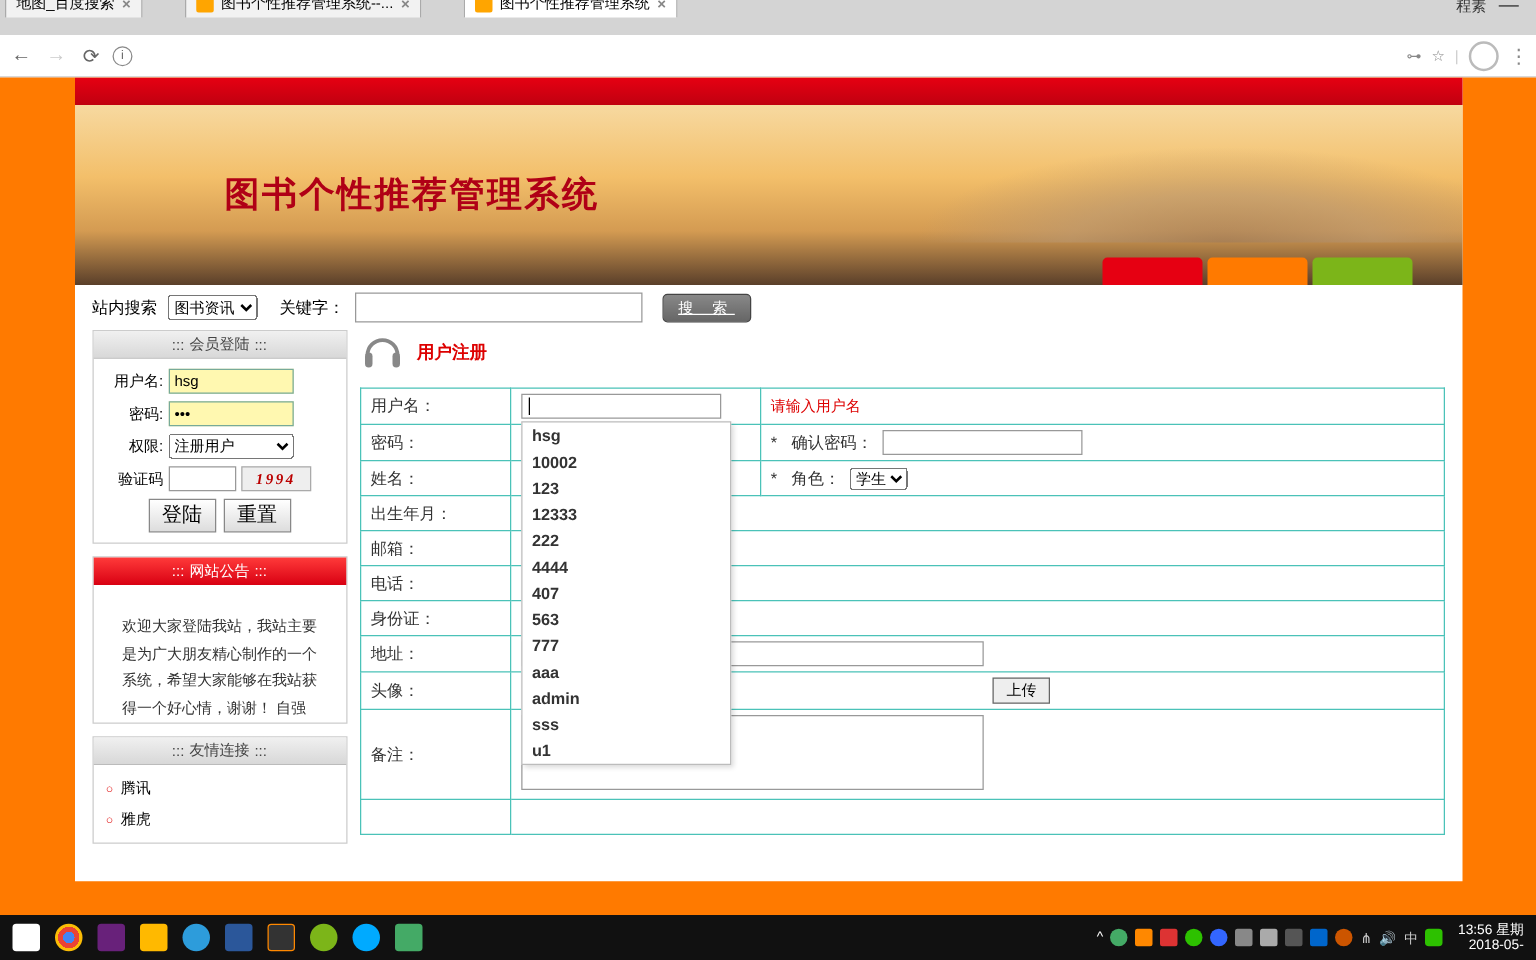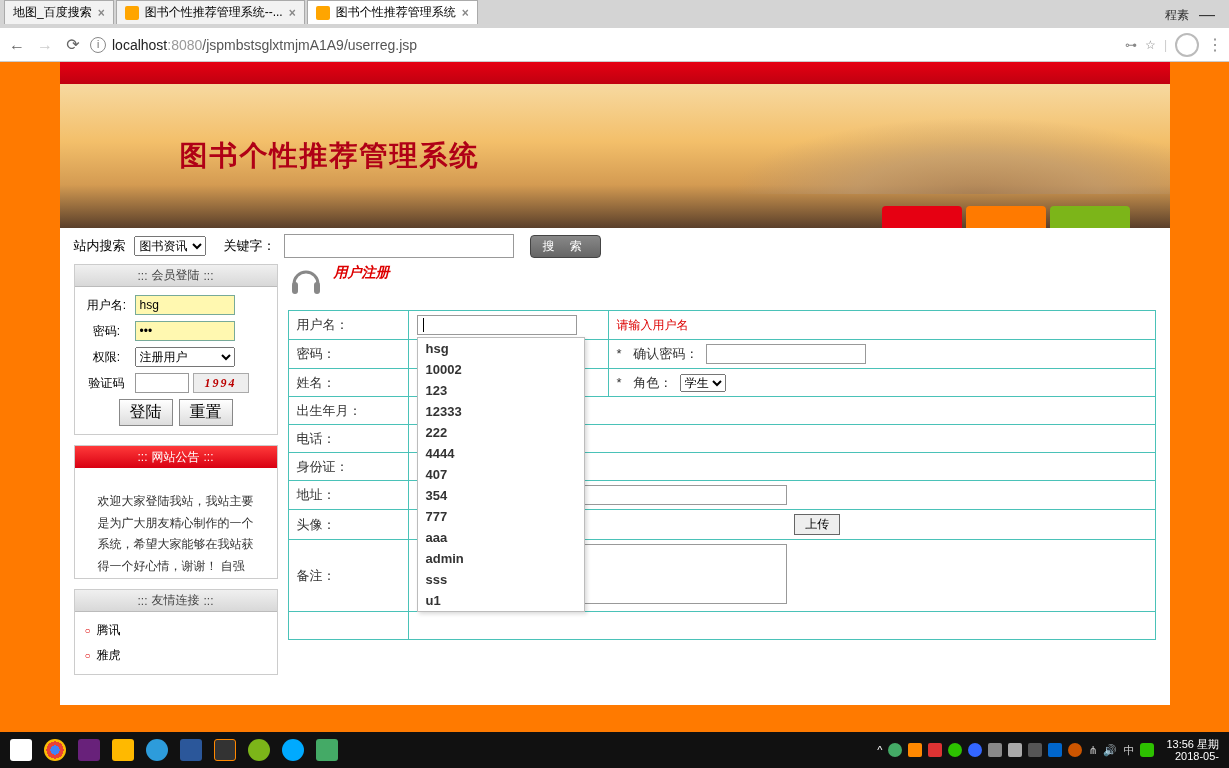--- a/index.html
+++ b/index.html
@@ -1,19 +1,19 @@
 <!DOCTYPE html>
 <html><head>
 <meta charset="utf-8">
 <style>
 * { box-sizing: border-box; margin: 0; padding: 0; }
 body { font-family: "Microsoft YaHei", Arial, sans-serif; font-size: 12px; background: #f0f0f0; overflow: hidden; }
 
 
-.browser-tabs { height: 28px; background: #d4d4d4; display: flex; align-items: flex-end; padding: 4px 4px; }
+.browser-tabs { height: 28px; background: #d4d4d4; display: flex; align-items: flex-end; padding: 14px 4px; gap: 32px; }
 .tab { background: #f2f2f2; border: 1px solid #aaa; border-bottom: none; padding: 4px 8px; margin-right: 2px; display: flex; align-items: center; gap: 6px; font-size: 12px; height: 24px; max-width: 200px; }
 .tab.active { background: #fff; }
 .tab-icon { width: 14px; height: 14px; background: #ffa500; border-radius: 2px; display: inline-block; }
 .tab-close { color: #888; cursor: pointer; font-weight: bold; }
 .tab-title { overflow: hidden; white-space: nowrap; text-overflow: ellipsis; }
 .window-ctrl { margin-left: auto; display: flex; align-items: flex-end; gap: 10px; padding-right: 10px; color: #333; }
 
 .addr-bar { height: 34px; background: #fff; border-bottom: 1px solid #ccc; display: flex; align-items: center; padding: 0 6px; gap: 6px; }
 .nav-btn { width: 22px; height: 22px; display: flex; align-items: center; justify-content: center; color: #666; font-size: 16px; }
 .url-box { flex: 1; display: flex; align-items: center; gap: 6px; font-size: 14px; color: #333; }
@@ -35,47 +35,47 @@
 .btab { width: 80px; height: 22px; border-radius: 4px 4px 0 0; }
 .bt1 { background: #e60012; }
 .bt2 { background: #ff7a00; }
 .bt3 { background: #7cb519; }
 .mountain { position: absolute; right: 0; top: 20px; width: 480px; height: 90px; background: radial-gradient(ellipse at 60% 100%, #9c7a5c 0%, #b89772 30%, transparent 60%); opacity: 0.6; }
 
 .search-row { display: flex; align-items: center; gap: 8px; padding: 6px 14px; font-size: 13px; }
 .search-row select { font-size: 12px; padding: 1px; }
 .kw-label { margin-left: 10px; }
 .kw-input { width: 230px; height: 24px; border: 1px solid #999; }
-.search-btn { background: linear-gradient(#888,#666); color: #fff; border: 1px solid #444; border-radius: 4px; padding: 2px 12px; letter-spacing: 6px; margin-left: 8px; font-size: 12px; }
+.search-btn { background: linear-gradient(#888,#666); color: #fff; border: 1px solid #444; border-radius: 4px; padding: 2px 12px; letter-spacing: 6px; margin-left: 8px; font-size: 12px; text-decoration: underline; }
 
 .main-cols { display: flex; gap: 10px; padding: 0 14px 20px; align-items: flex-start; }
 .left-col { width: 204px; }
 .right-col { flex: 1; }
 
 .panel { border: 1px solid #ccc; margin-bottom: 10px; background: #fff; }
 .panel-hd-gray { height: 22px; background: linear-gradient(#f0f0f0,#d8d8d8); border-bottom: 1px solid #bbb; display: flex; align-items: center; justify-content: center; font-size: 12px; color: #444; }
 .panel-hd-red { height: 22px; background: linear-gradient(#ff3a3a,#d80012); display: flex; align-items: center; justify-content: center; color: #fff; font-size: 12px; }
 .dots::before, .dots::after { content: ":::"; letter-spacing: 0px; margin: 0 4px; color: inherit; }
 
 .login-body { padding: 8px; }
 .login-row { display: flex; align-items: center; margin-bottom: 6px; gap: 4px; }
-.login-row label { width: 48px; text-align: center; }
+.login-row label { width: 48px; text-align: right; }
 .login-input { width: 100px; height: 20px; background: #fff8b0; border: 1px solid #7a9; padding: 0 4px; font-size: 12px; }
 .login-select { width: 100px; height: 20px; font-size: 12px; }
 .captcha-input { width: 54px; height: 20px; border: 1px solid #999; }
 .captcha-img { width: 56px; height: 20px; background: #eee; border: 1px solid #aaa; display: inline-flex; align-items: center; justify-content: center; font-family: serif; font-style: italic; font-weight: bold; color: #b00; letter-spacing: 2px; }
 .login-btns { display: flex; justify-content: center; gap: 6px; margin-top: 6px; }
 .small-btn { padding: 2px 10px; border: 1px solid #888; background: linear-gradient(#fff,#ddd); font-size: 16px; }
 
 .announce-body { padding: 23px; font-size: 12px; color: #333; line-height: 1.8; height: 110px; overflow: hidden; }
 .link-body { padding: 6px 10px; }
 .link-item { padding: 4px 0; font-size: 12px; }
 .link-item::before { content: "○"; color: #d00; margin-right: 6px; font-size: 10px; }
 
-.page-title-row { display: flex; align-items: flex-start; gap: 10px; margin-bottom: 10px; font-style: italic; }
+.page-title-row { display: flex; align-items: center; gap: 10px; margin-bottom: 10px; }
 .headphone-icon { width: 36px; height: 36px; display: inline-block; }
 .headphone-icon svg { width: 100%; height: 100%; }
 .reg-title { color: #d00; font-weight: bold; font-size: 14px; }
 
 .form-table { width: 100%; border-collapse: collapse; }
 .form-table td { border: 1px solid #4ac2b8; padding: 4px 8px; font-size: 13px; color: #333; vertical-align: middle; height: 28px; position: relative; }
 .form-table td.label { width: 120px; }
 .form-table input[type=text], .form-table input[type=password] { height: 20px; border: 1px solid #999; padding: 0 4px; font-size: 12px; }
 .field-input { width: 160px; }
 .addr-input { width: 370px; }
@@ -126,23 +126,20 @@
     <span style="font-size:16px;">—</span>
   </div>
 </div>
 
 <div class="addr-bar">
   <div class="nav-btn">←</div>
   <div class="nav-btn" style="color:#ccc;">→</div>
   <div class="nav-btn">⟳</div>
   <div class="url-box">
     <span class="url-info-icon">i</span>
-    <span>
-      <span class="url-host">localhost</span><span class="url-port">:8080</span><span class="url-path">/jspmbstsglxtmjmA1A9/userreg.jsp</span>
-    </span>
   </div>
   <div class="addr-right">
     <span>⊶</span>
     <span>☆</span>
     <span style="color:#ccc;">|</span>
     <span class="circle-btn"></span>
     <span style="font-size:16px;">⋮</span>
   </div>
 </div>
 
@@ -238,21 +235,21 @@
               <input class="username-input" type="text" style="">
               <span class="text-cursor" style="left:14px; top:7px;"></span>
               <div class="autocomplete">
                 <div class="ac-item">hsg</div>
                 <div class="ac-item">10002</div>
                 <div class="ac-item">123</div>
                 <div class="ac-item">12333</div>
                 <div class="ac-item">222</div>
                 <div class="ac-item">4444</div>
                 <div class="ac-item">407</div>
-                <div class="ac-item">354</div>
+                <div class="ac-item">563</div>
                 <div class="ac-item">777</div>
                 <div class="ac-item">aaa</div>
                 <div class="ac-item">admin</div>
                 <div class="ac-item">sss</div>
                 <div class="ac-item">u1</div>
               </div>
             </td>
             <td>
               <span class="err-msg">请输入用户名</span>
             </td>
@@ -270,20 +267,24 @@
             <td class="label">姓名：</td>
             <td></td>
             <td>
               <span class="req-star">*</span>
               <span class="confirm-label">角色：</span>
               <select class="role-select"><option>学生</option></select>
             </td>
           </tr>
           <tr>
             <td class="label">出生年月：</td>
+            <td colspan="2"></td>
+          </tr>
+          <tr>
+            <td class="label">邮箱：</td>
             <td colspan="2"></td>
           </tr>
           <tr>
             <td class="label">电话：</td>
             <td colspan="2"></td>
           </tr>
           <tr>
             <td class="label">身份证：</td>
             <td colspan="2"></td>
           </tr>

